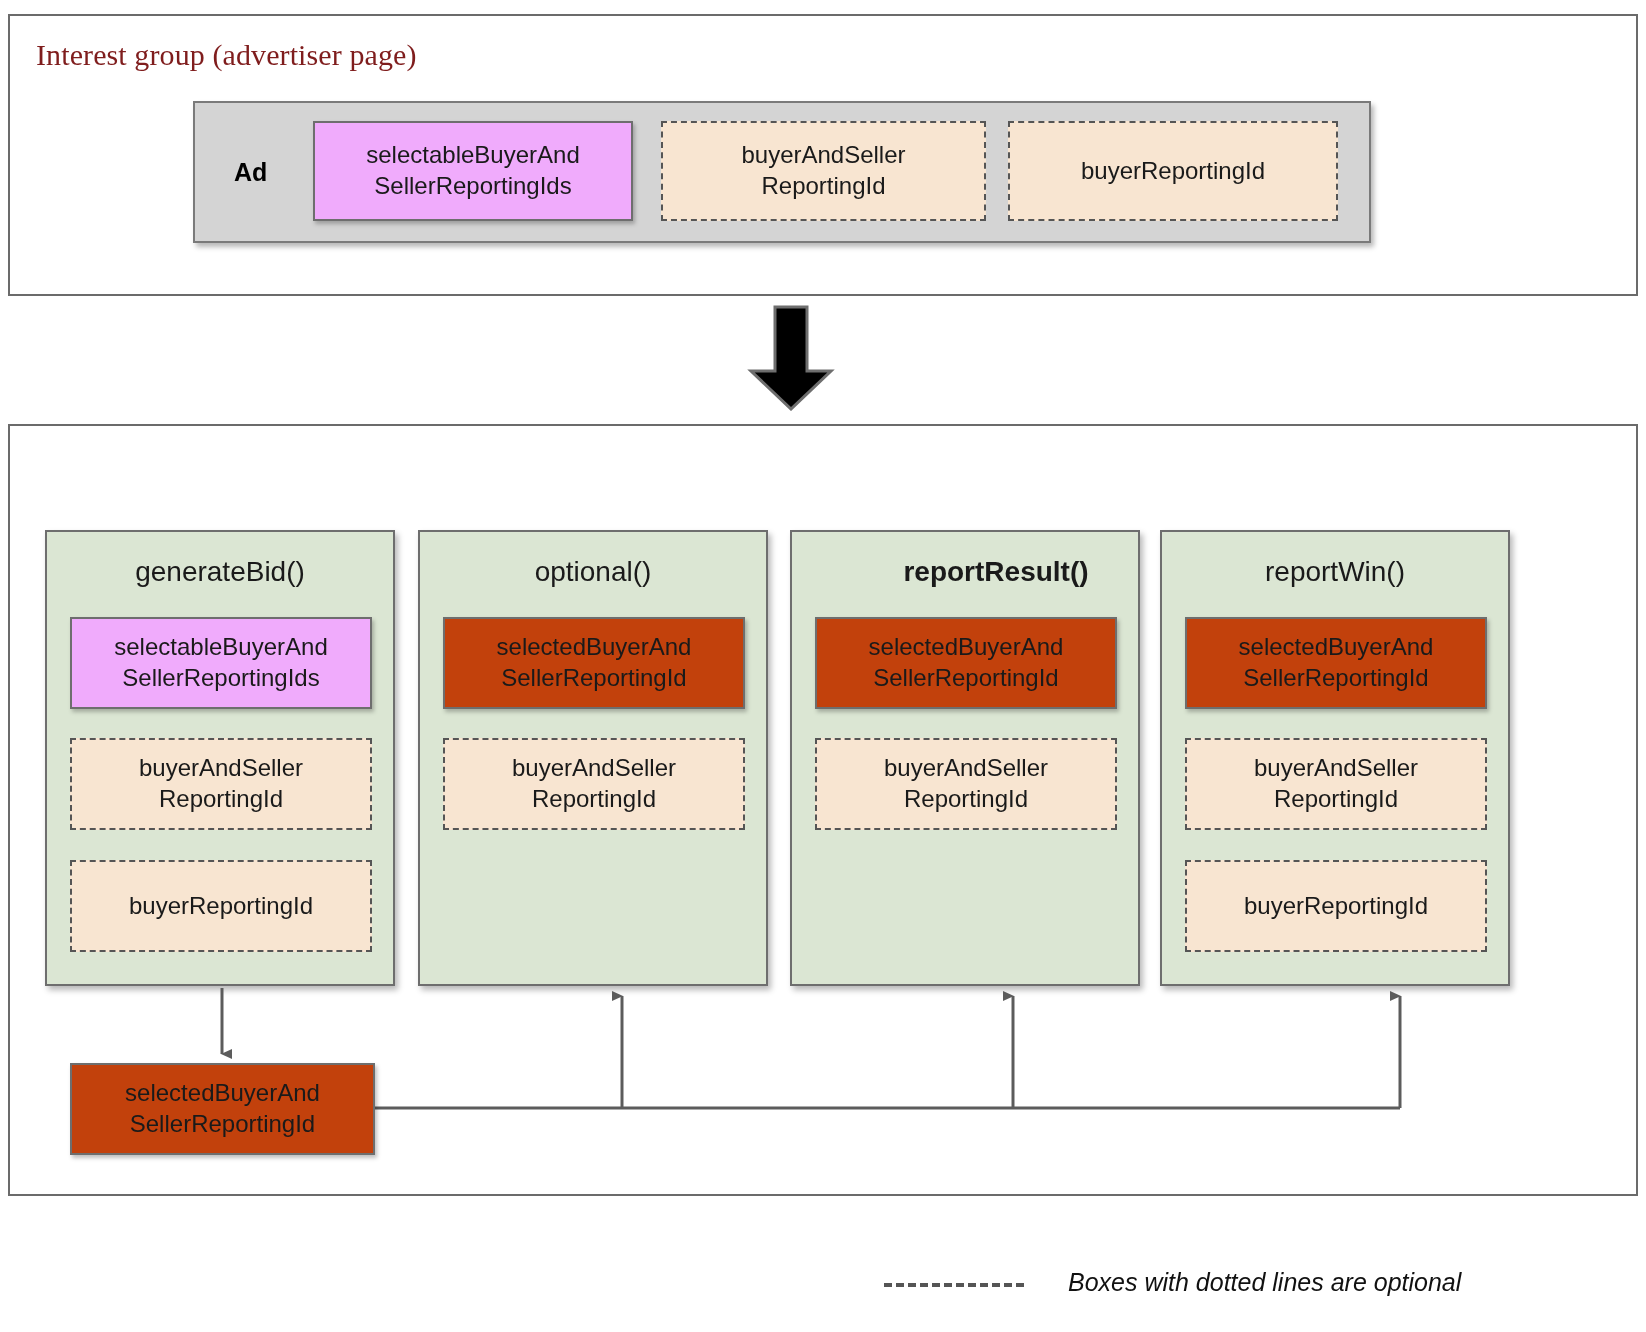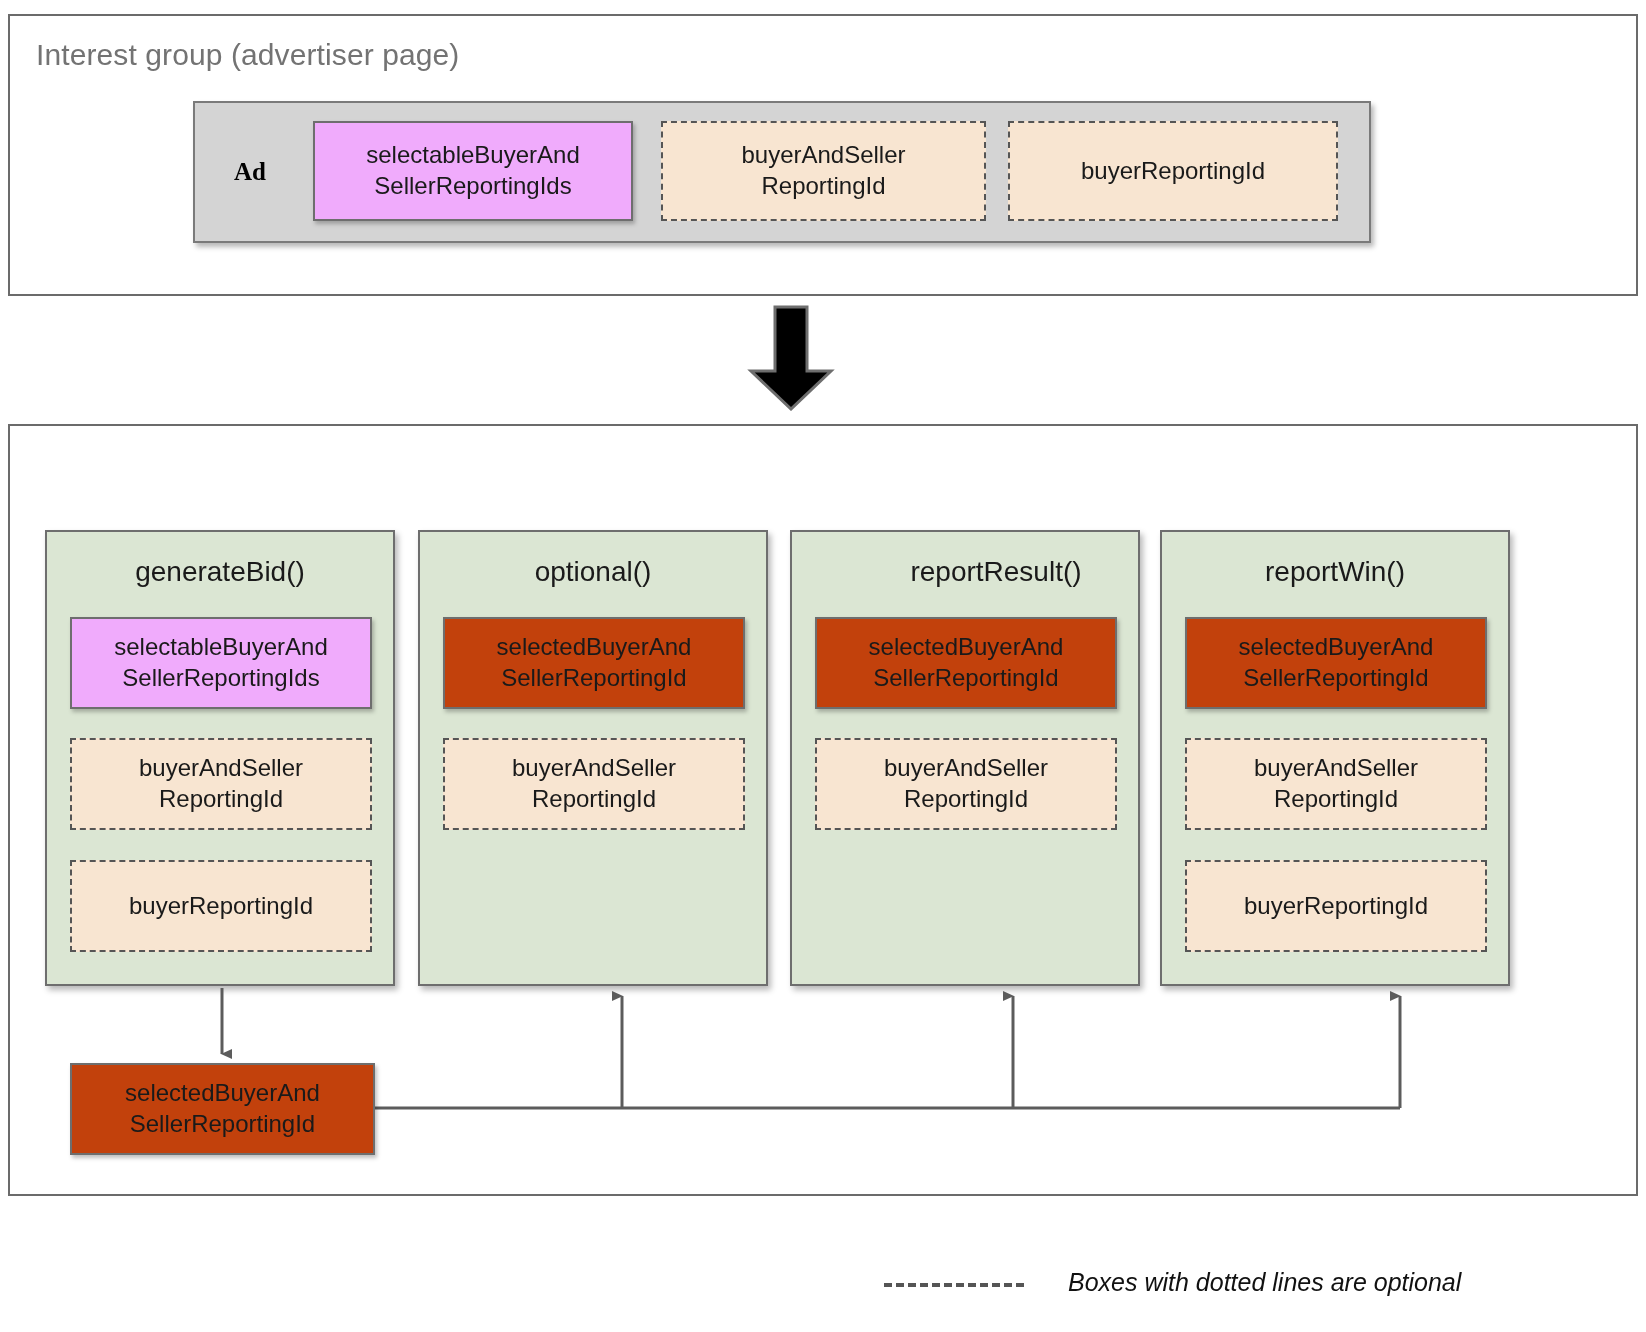--- a/index.html
+++ b/index.html
@@ -22,39 +22,39 @@
   
   .panel {
     position: absolute;
     background: #ffffff;
     border: 2px solid #6b6b6b;
     box-sizing: border-box;
   }
   .panel-title {
     position: absolute;
     font-size: 30px;
-    color: #737373;
+    color: #7f1d1d;
     white-space: nowrap;
     letter-spacing: .1px;
+    font-family: Liberation Serif, serif;
   }
 
   
   .ad-box {
     position: absolute;
     background: #d4d4d4;
     border: 2px solid #7a7a7a;
     box-sizing: border-box;
     box-shadow: 3px 4px 5px rgba(0,0,0,.28);
   }
   .ad-label {
     position: absolute;
     font-size: 25px;
     font-weight: bold;
     color: #000;
-    font-family: Liberation Serif, serif;
   }
 
   
   .tok {
     position: absolute;
     box-sizing: border-box;
     display: flex;
     align-items: center;
     justify-content: center;
     text-align: center;
@@ -177,21 +177,21 @@
   <div class="tok tok-solid-dark" style="left:443px; top:617px; width:302px; height:92px;">
     <span style="white-space:pre-line;">selectedBuyerAnd
 SellerReportingId</span>
   </div>
   <div class="tok tok-dashed" style="left:443px; top:738px; width:302px; height:92px;">
     <span style="white-space:pre-line;">buyerAndSeller
 ReportingId</span>
   </div>
 
   <div class="fn-col" style="left:790px; top:530px; width:350px; height:456px;"></div>
-  <div class="fn-title" style="left:790px; top:556px; width:412px;">reportResult()</div>
+  <div class="fn-title" style="left:790px; top:556px; width:412px;font-weight:bold;">reportResult()</div>
 
   <div class="tok tok-solid-dark" style="left:815px; top:617px; width:302px; height:92px;">
     <span style="white-space:pre-line;">selectedBuyerAnd
 SellerReportingId</span>
   </div>
   <div class="tok tok-dashed" style="left:815px; top:738px; width:302px; height:92px;">
     <span style="white-space:pre-line;">buyerAndSeller
 ReportingId</span>
   </div>
 

